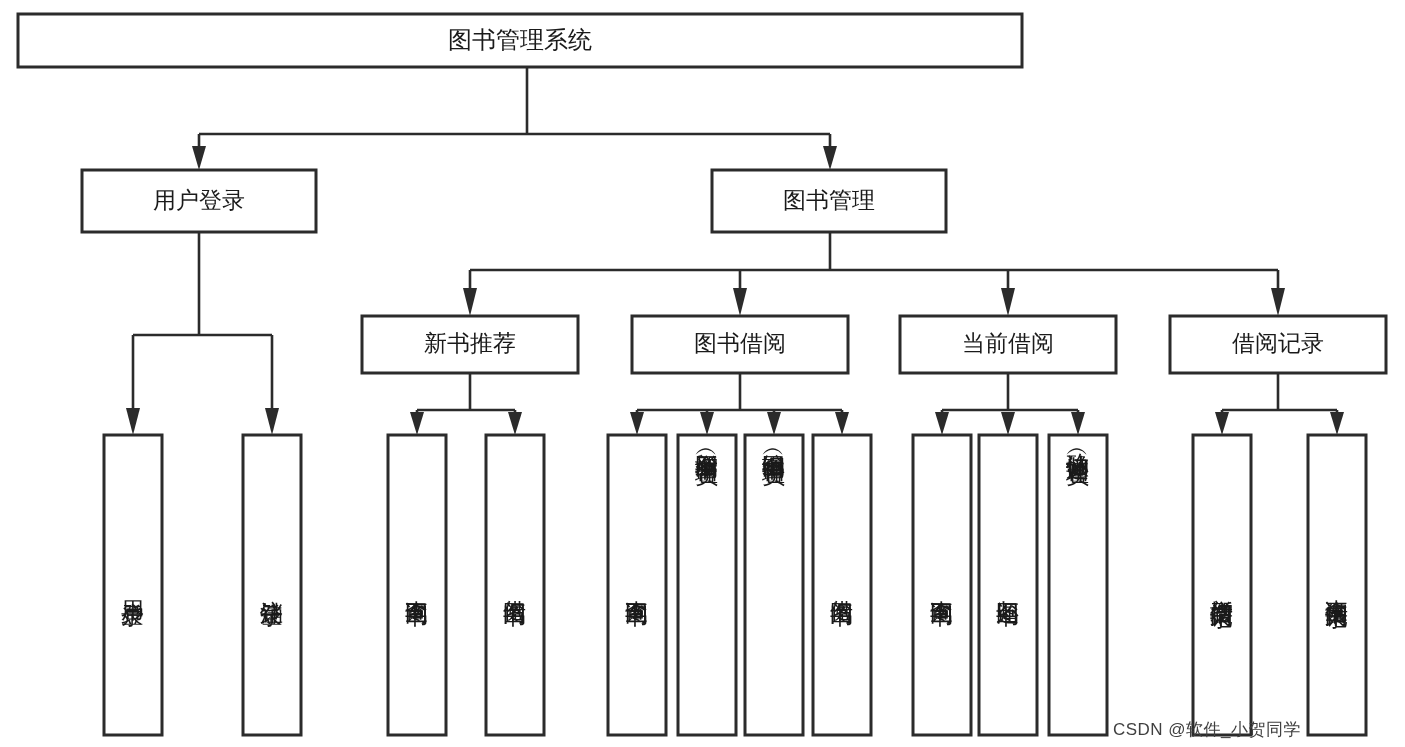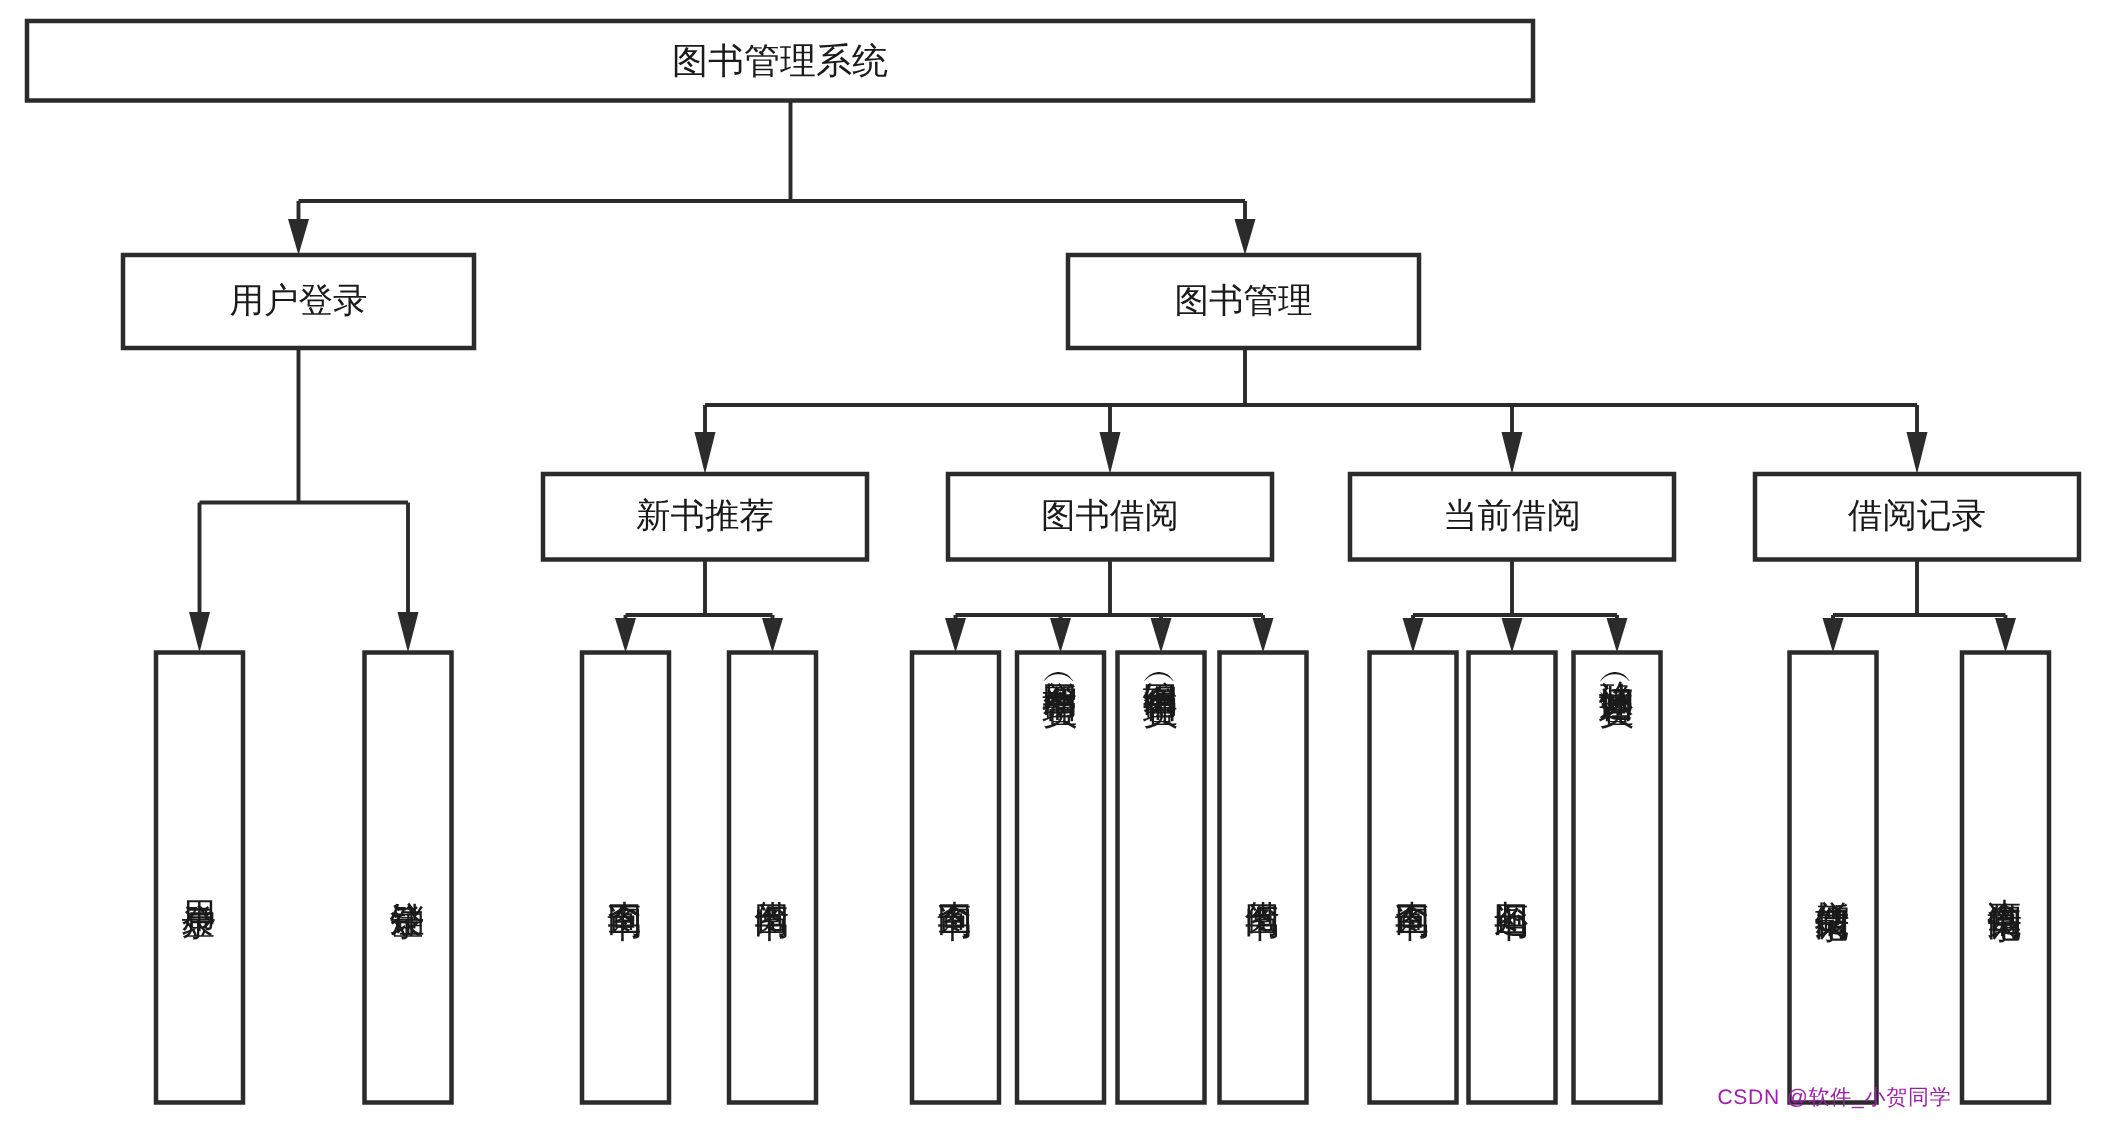--- a/index.html
+++ b/index.html
@@ -68,22 +68,22 @@
     color: #1a1a1a;
     letter-spacing: 1.5px;
     white-space: nowrap;
     text-align: center;
   }
   .watermark {
     position: absolute;
     right: 12px;
     bottom: 6px;
     font-family: "Liberation Sans", "DejaVu Sans", sans-serif;
-    font-size: 14px;
-    color: #a21caf;
+    font-size: 17px;
+    color: #404040;
     letter-spacing: 0.5px;
     user-select: none;
   }
 </style>
 </head>
 <body>
 
 <div id="diagram-root">
 
   <svg class="diagram-canvas" viewBox="0 0 1405 747" xmlns="http://www.w3.org/2000/svg">

